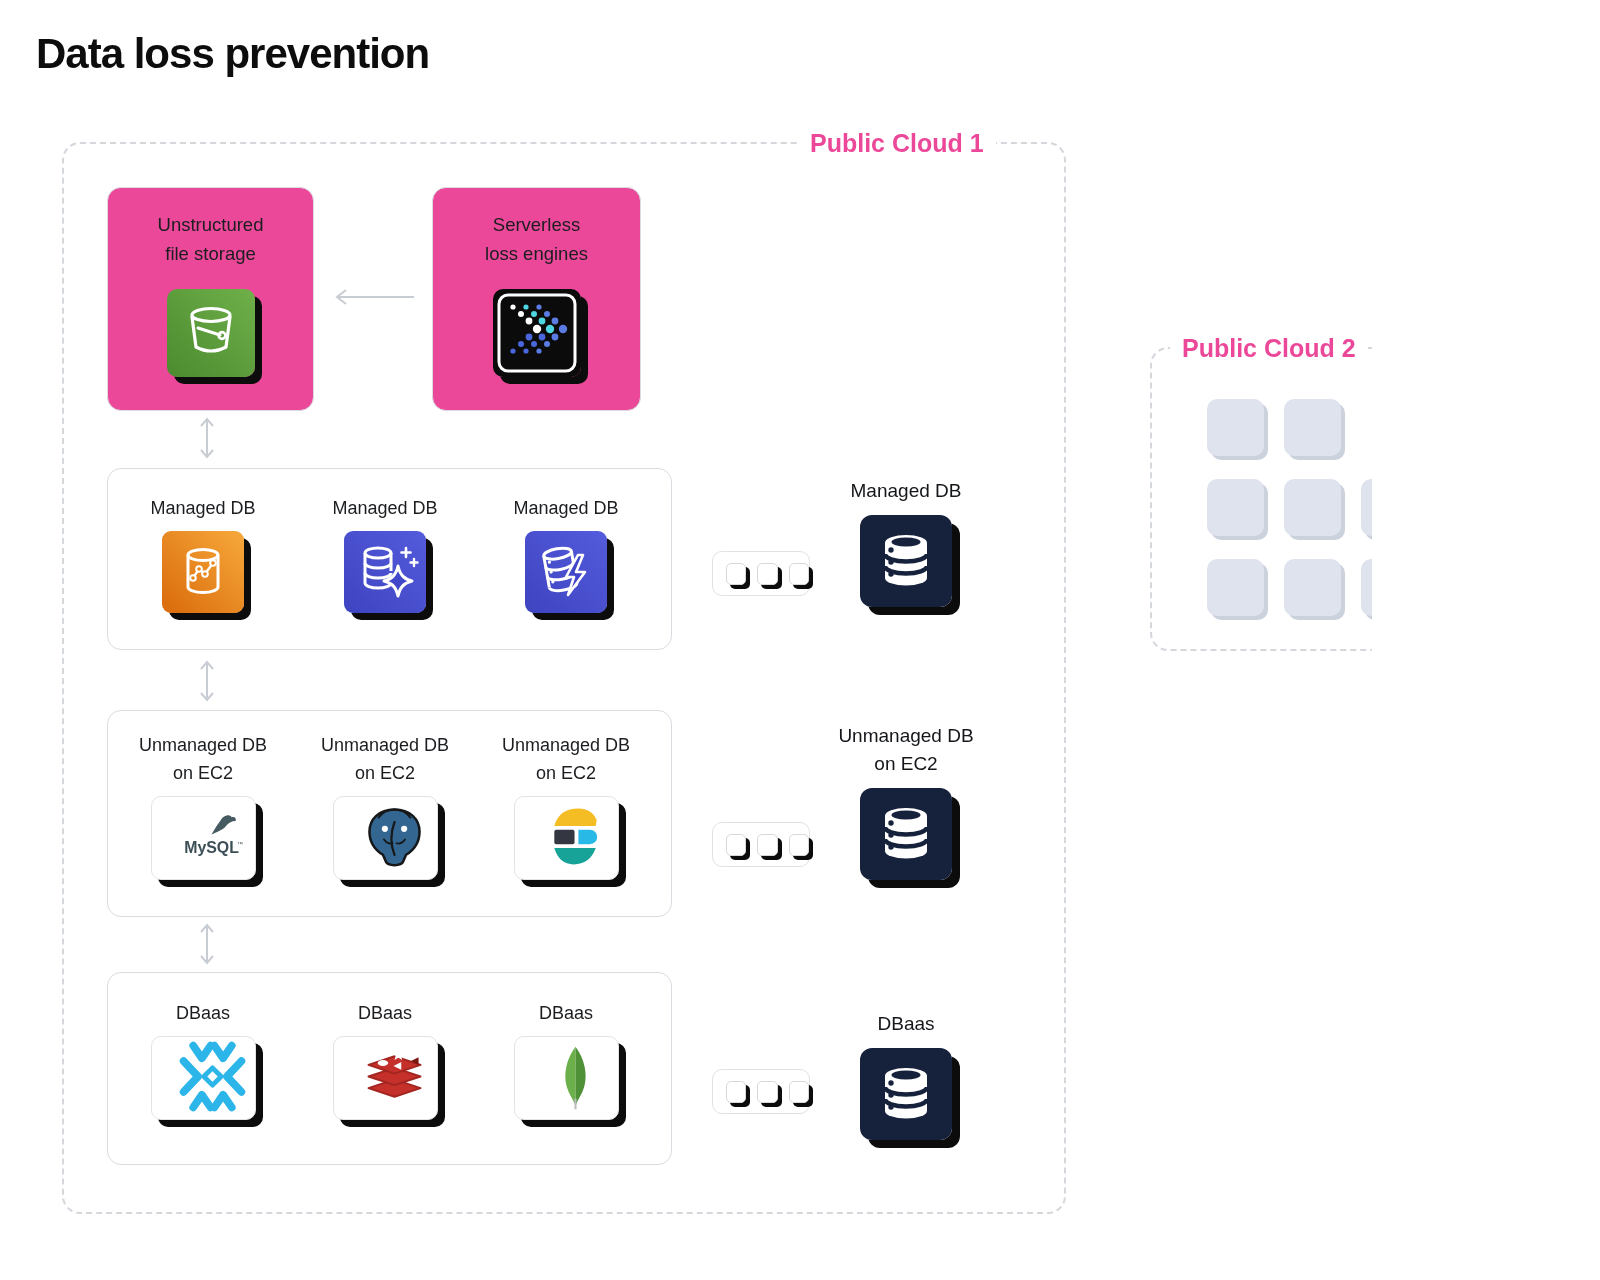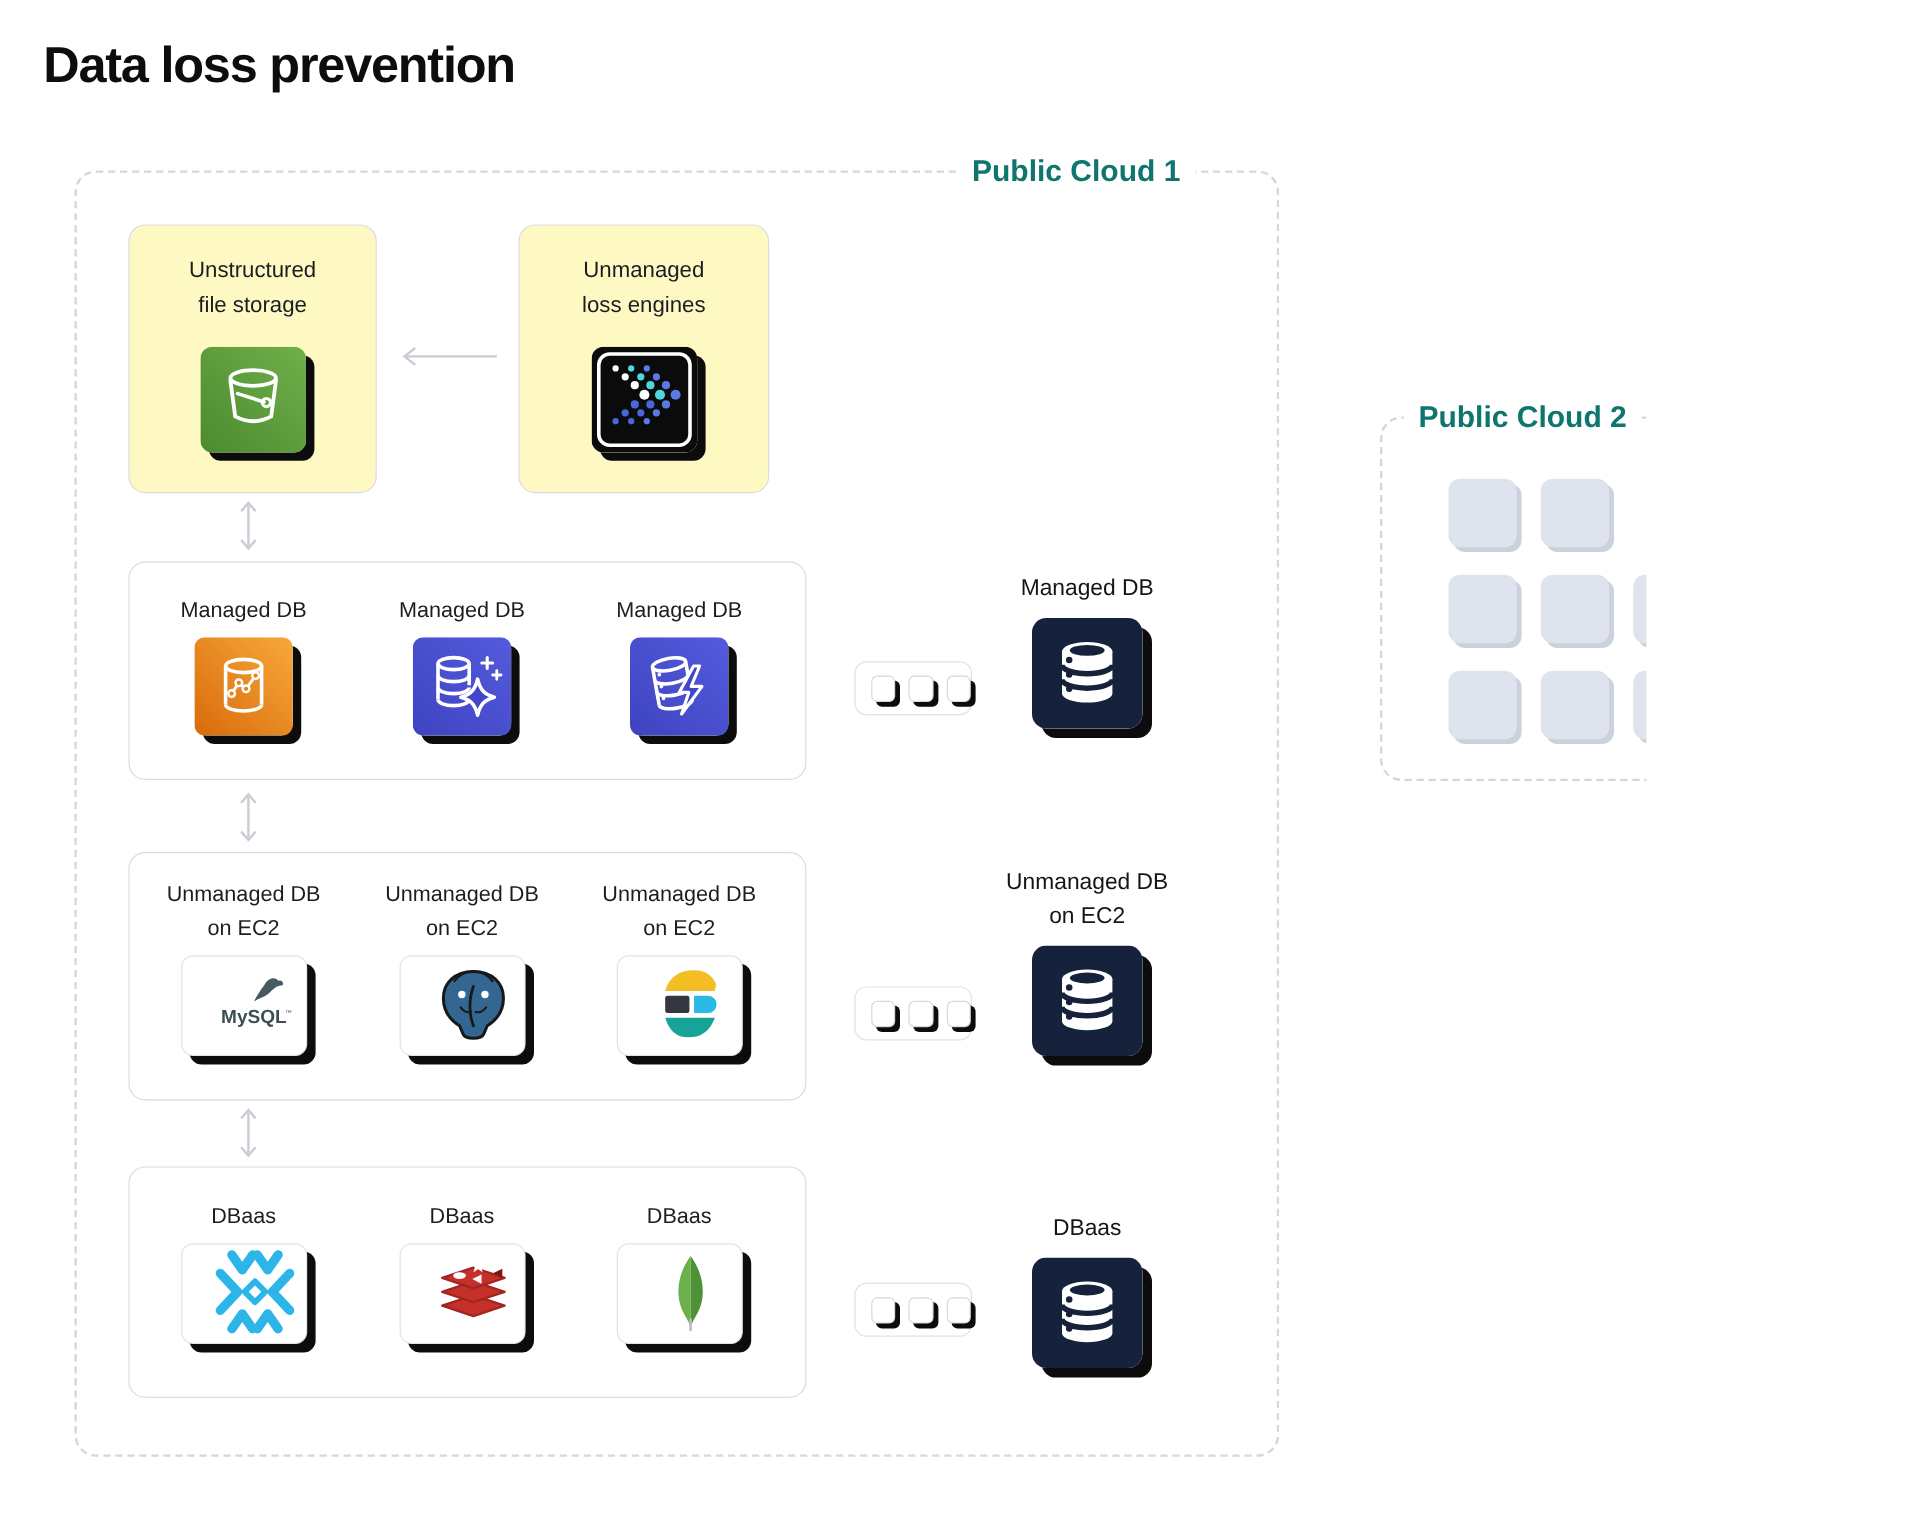--- a/index.html
+++ b/index.html
@@ -4,25 +4,25 @@
 <style>
   html,body{margin:0;padding:0;background:#fff;}
   .canvas{position:relative;width:1372px;height:1280px;background:#fff;overflow:hidden;
           font-family:"Liberation Sans",sans-serif;color:#15171a;}
   .title{position:absolute;left:36px;top:30px;font-size:42px;font-weight:800;letter-spacing:-1px;color:#0d0d0d;}
   
   .cloud{position:absolute;border:2px dashed #d4d7dc;border-radius:18px;}
   #c1{left:62px;top:142px;width:1000px;height:1068px;}
   #c2{left:1150px;top:347px;width:345px;height:300px;text-align:center;}
   #c3{left:1150px;top:757px;width:280px;height:218px;}
-  .cloud-label{position:absolute;top:-19px;background:#fff;padding:0 12px;font-size:25px;font-weight:700;line-height:36px;white-space:nowrap;color:#0f766e;}
+  .cloud-label{position:absolute;top:-19px;background:#fff;padding:0 12px;font-size:25px;font-weight:700;line-height:36px;white-space:nowrap;color:#ec4899;}
   #c1 .cloud-label{left:734px;}
   #c2 .cloud-label,#c3 .cloud-label{left:18px;}
   
-  .card{position:absolute;background:#fef9c3;border:1.5px solid #d9dce1;border-radius:14px;text-align:center;}
+  .card{position:absolute;background:#ec4899;border:1.5px solid #d9dce1;border-radius:14px;text-align:center;}
   #storage-card{left:107px;top:187px;width:205px;height:222px;}
   #serverless-card{left:432px;top:187px;width:207px;height:222px;}
   .card-line{font-size:18.5px;line-height:29px;color:#1b1d20;}
   .card-line.first{margin-top:22px;}
   .row{position:absolute;left:107px;width:563px;background:#fff;border:1.5px solid #d9dce1;border-radius:14px;}
   #row-managed{top:468px;height:180px;}
   #row-unmanaged{top:710px;height:205px;}
   #row-dbaas{top:972px;height:191px;}
   
   .tile{border-radius:10px;box-shadow:7px 7px 0 #0c0c0c;}
@@ -92,21 +92,21 @@
         <rect width="88" height="88" rx="10" fill="url(#gGreen)"></rect>
         <ellipse cx="44" cy="26" rx="19" ry="6.5" fill="none" stroke="#fff" stroke-width="3.2"></ellipse>
         <path d="M25 28 L29 58 Q44 66 59 58 L63 28" fill="none" stroke="#fff" stroke-width="3.2" stroke-linecap="round"></path>
         <path d="M31 39 L53 46" fill="none" stroke="#fff" stroke-width="3" stroke-linecap="round"></path>
         <circle cx="55" cy="46.5" r="3.4" fill="none" stroke="#fff" stroke-width="2.6"></circle>
       </svg>
     </div>
   </div>
 
   <div class="card" id="serverless-card">
-    <div class="card-line first">Unmanaged</div>
+    <div class="card-line first">Serverless</div>
     <div class="card-line">loss engines</div>
     <div class="tile">
       <svg viewBox="0 0 88 88" width="88" height="88">
         <rect width="88" height="88" rx="10" fill="#0b0b0b"></rect>
         <rect x="6" y="6" width="76" height="76" rx="9" fill="#0b0b0b" stroke="#fff" stroke-width="3"></rect>
         <g>
           <circle cx="20" cy="18" r="2.6" fill="#fff"></circle>
             <circle cx="28" cy="25" r="3" fill="#fff"></circle>
           <circle cx="36" cy="32" r="3.4" fill="#fff"></circle>
             <circle cx="44" cy="40" r="4.2" fill="#fff"></circle>

